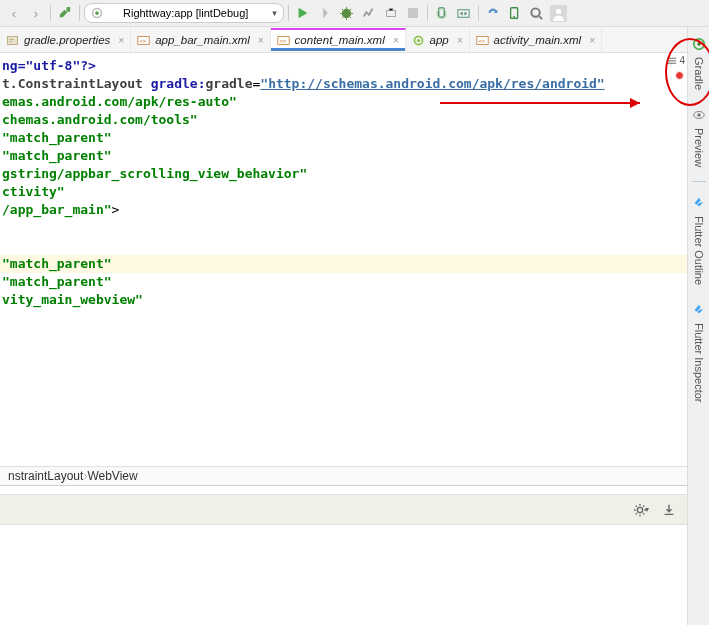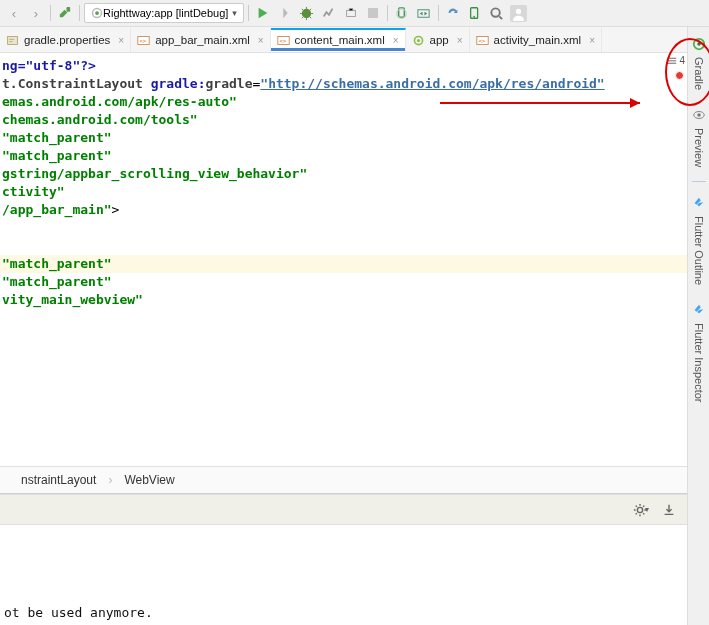--- a/index.html
+++ b/index.html
@@ -1,43 +1,43 @@
 <!DOCTYPE html>
 <html><head>
 <meta charset="utf-8">
 <style>
   * { margin:0; padding:0; box-sizing:border-box; }
   body { font-family: -apple-system, "Segoe UI", Arial, sans-serif; font-size:12px; background:#fff; overflow:hidden; width:709px; height:625px; position:relative; }
   .toolbar { height:27px; background:#f0f0f0; border-bottom:1px solid #ddd; display:flex; align-items:center; padding:0 4px; gap:2px; }
-  .run-config { height:20px; border:1px solid #ccc; border-radius:2px; background:#fff; display:flex; align-items:center; padding:0 6px; font-size:11px; gap:0; }
+  .run-config { height:20px; border:1px solid #ccc; border-radius:8px; background:#fff; display:flex; align-items:center; padding:0 6px; font-size:11px; gap:20px; }
   .run-config::after{content:"▾"; font-size:9px; color:#555; margin-left:4px;}
   .chev{ font-size:13px; color:#999; }
   .iconbtn{ width:20px; height:20px; display:flex; align-items:center; justify-content:center; }
   .sep{ width:1px; height:16px; background:#ccc; margin:0 2px; }
   .tabbar{ height:26px; background:#f5f5f5; display:flex; align-items:flex-end; border-bottom:1px solid #e0e0e0; }
-  .tab{ display:flex; align-items:center; height:24px; padding:0 6px; gap:5px; font-size:11.5px; color:#222; border-right:1px solid #e8e8e8; position:relative; white-space:nowrap; }
-  .tab.active{ background:#fff; border-top:2px solid #0ea5e9; border-bottom:2px solid #fff; }
+  .tab{ display:flex; align-items:center; height:24px; padding:0 6px; gap:5px; font-size:11.5px; color:#222; border-right:1px solid #e8e8e8; position:relative; white-space:nowrap;font-style:italic; }
+  .tab.active{ background:#fff; border-top:2px solid #d946ef; border-bottom:2px solid #fff; }
   .tab.active::after{ content:""; position:absolute; left:0; right:0; bottom:-1px; height:3px; background:#4a86cf; }
   .tab .ticon{ width:13px; height:13px; }
   .tab .close{ font-size:10px; color:#999; margin-left:3px; cursor:pointer; }
   .rightsidebar{ position:absolute; right:0; top:27px; bottom:0; width:22px; background:#f0f0f0; border-left:1px solid #ddd; display:flex; flex-direction:column; align-items:center; gap:10px; padding-top:6px; }
   .rightsidebar .vtab{ writing-mode:vertical-rl; font-size:11px; color:#555; padding:4px 0; display:flex; align-items:center; gap:6px; }
   .rightsidebar .vicn{ width:14px; height:14px; }
   .editorwrap{ position:absolute; left:0; top:53px; right:22px; height:413px; display:flex; }
   .gutterstrip{ position:absolute; right:0; top:0; width:14px; height:100%; }
   .gutterstrip .problems-badge{position:absolute;top:2px;right:2px;font-size:10px;color:#555;display:flex;align-items:center;gap:2px;}
   .gutterstrip .error-dot{position:absolute;top:18px;right:3px;width:9px;height:9px;border-radius:50%;background:#e53935;border:1px solid #fff;}
   .codearea{ flex:1; position:relative; font-family:Menlo,Consolas,monospace; font-size:13px; line-height:18px; padding:4px 0 0 0; color:#000; overflow:hidden; }
   .cline{ white-space:pre; height:18px; padding-left:2px; }
   .cline.hl{ background:#fdf9e2; }
   .str{ color:#008000; font-weight:bold; }
   .kw{ color:#404040; font-weight:bold; }
   .ns{ color:#1a1aa6; font-weight:bold; }
   .url{ color:#3a6ea5; text-decoration:underline; }
-  .breadcrumb { position:absolute; left:0; right:22px; top:466px; height:28px; border-top:1px solid #e0e0e0; border-bottom:1px solid #cfcfcf; background:#fafafa; display:flex; align-items:center; padding:0 21px; font-size:12px; color:#333; gap:12px; }
+  .breadcrumb { position:absolute; left:0; right:22px; top:466px; height:20px; border-top:1px solid #e0e0e0; border-bottom:1px solid #cfcfcf; background:#fafafa; display:flex; align-items:center; padding:0 8px; font-size:12px; color:#333; }
   .breadcrumb .sepb{ color:#bbb; }
   .bottompane{ position:absolute; left:0; right:22px; top:494px; bottom:0; background:#fff; border-top:1px solid #e0e0e0; }
   .bottompane .bp-toolbar{ height:30px; background:#f0efe8; border-bottom:1px solid #e0e0e0; display:flex; align-items:center; justify-content:flex-end; padding:0 8px; gap:8px;}
   .bottompane .bp-body{ padding:80px 4px 4px 4px; font-family:Menlo,Consolas,monospace; font-size:13px; color:#111; }
   .redarrow{ position:absolute; top:93px; left:440px; pointer-events:none; }
   .redcircle{ position:absolute; top:38px; right:-6px; width:50px; height:68px; border:2px solid #d00; border-radius:50%/50%; pointer-events:none; }
 
   
   svg{display:block}
 </style>
@@ -256,22 +256,19 @@
           <path stroke="#666" stroke-width="1.6" d="M8 1v2M8 13v2M1 8h2M13 8h2M3 3l1.4 1.4M13 3l-1.4 1.4M3 13l1.4-1.4M13 13l-1.4-1.4"></path>
         </svg>
       <span style="font-size:8px;color:#666;margin-left:-2px;">▾</span>
     </span>
     <span class="iconbtn">
       <svg width="14" height="14" viewBox="0 0 16 16">
           <path stroke="#666" stroke-width="1.6" fill="none" d="M8 2v8m-3-3l3 3 3-3M3 13h10"></path>
         </svg>
     </span>
   </div>
-  <div class="bp-body">
-    <span>ot be used anymore.</span>
-  </div>
 </div>
 
 <svg class="redarrow" width="220" height="30">
   <line x1="0" y1="10" x2="200" y2="10" stroke="#d00" stroke-width="1.8"></line>
   <path d="M200 10 l-10 -5 v10 z" fill="#d00"></path>
 </svg>
 <div class="redcircle"></div>
 
 </body></html>

